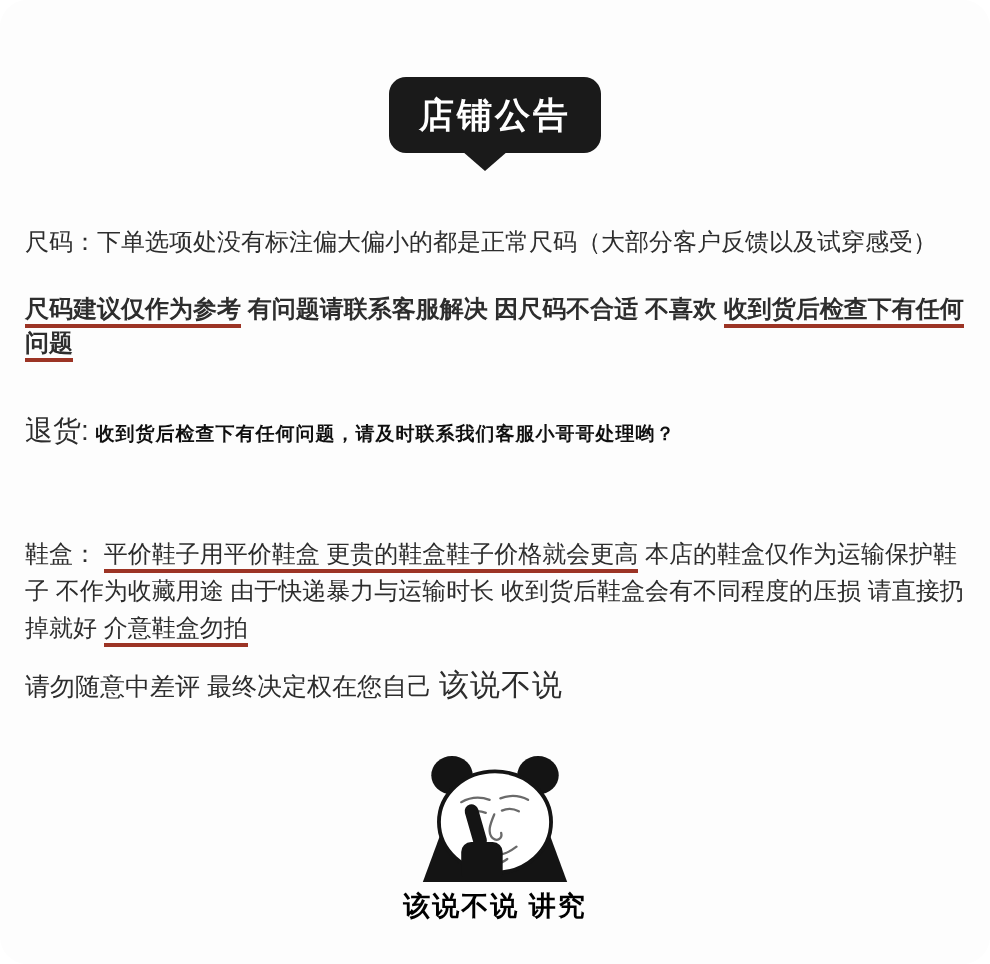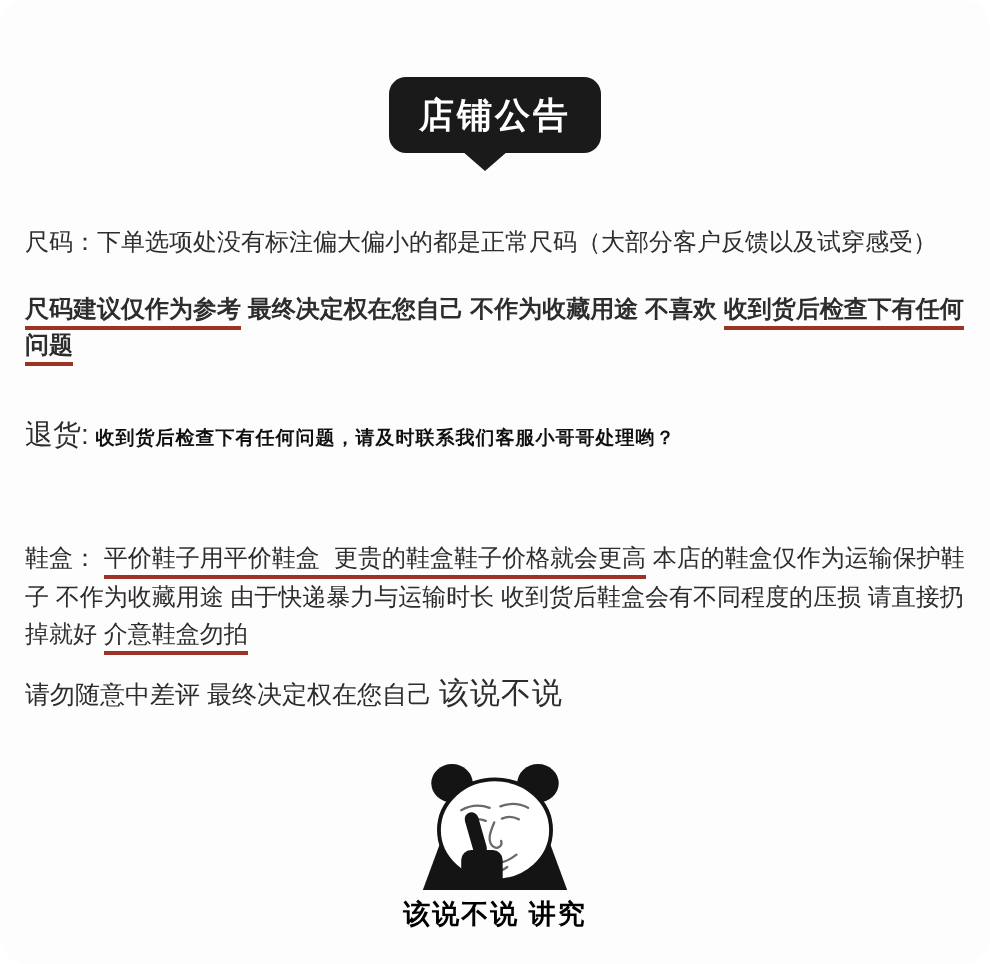--- a/index.html
+++ b/index.html
@@ -52,21 +52,20 @@
     font-size:19px;font-weight:700;color:var(--serif-ink);
     letter-spacing:1px;
     text-align:right;
   }
   .p-shoebox{margin-top:84px;line-height:37px;}
   .p-review{margin-top:22px;font-size:25px;}
   .p-review .fairy{font-size:30px;letter-spacing:1px;}
   .u{
     border-bottom:4px solid var(--underline);
     padding-bottom:2px;
-    font-family:Liberation Mono, monospace;
   }
   
   .meme{
     margin-top:50px;
     display:flex;flex-direction:column;align-items:center;
   }
   .meme svg{display:block;}
   .meme-caption{
     margin-top:6px;
     font-size:27px;font-weight:600;color:#000000;
@@ -86,21 +85,21 @@
   </div>
 
   <div class="content">
 
     <p class="p-size">
       <span>尺码：下单选项处没有标注偏大偏小的都是正常尺码（大部分客户反馈以及试穿感受）</span>
     </p>
 
     <p class="p-advice">
       <span class="u">尺码建议仅作为参考</span>
-      <span> 最终决定权在您自己 不作为收藏用途 不喜欢 </span>
+      <span> 有问题请联系客服解决 因尺码不合适 不喜欢 </span>
       <span class="u">收到货后检查下有任何问题</span>
     </p>
 
     <p class="p-return">
       <span class="ret-label">退货:</span>
       <span class="ret-text">收到货后检查下有任何问题，请及时联系我们客服小哥哥处理哟？</span>
     </p>
 
     <p class="p-shoebox">
       <span>鞋盒：</span>

